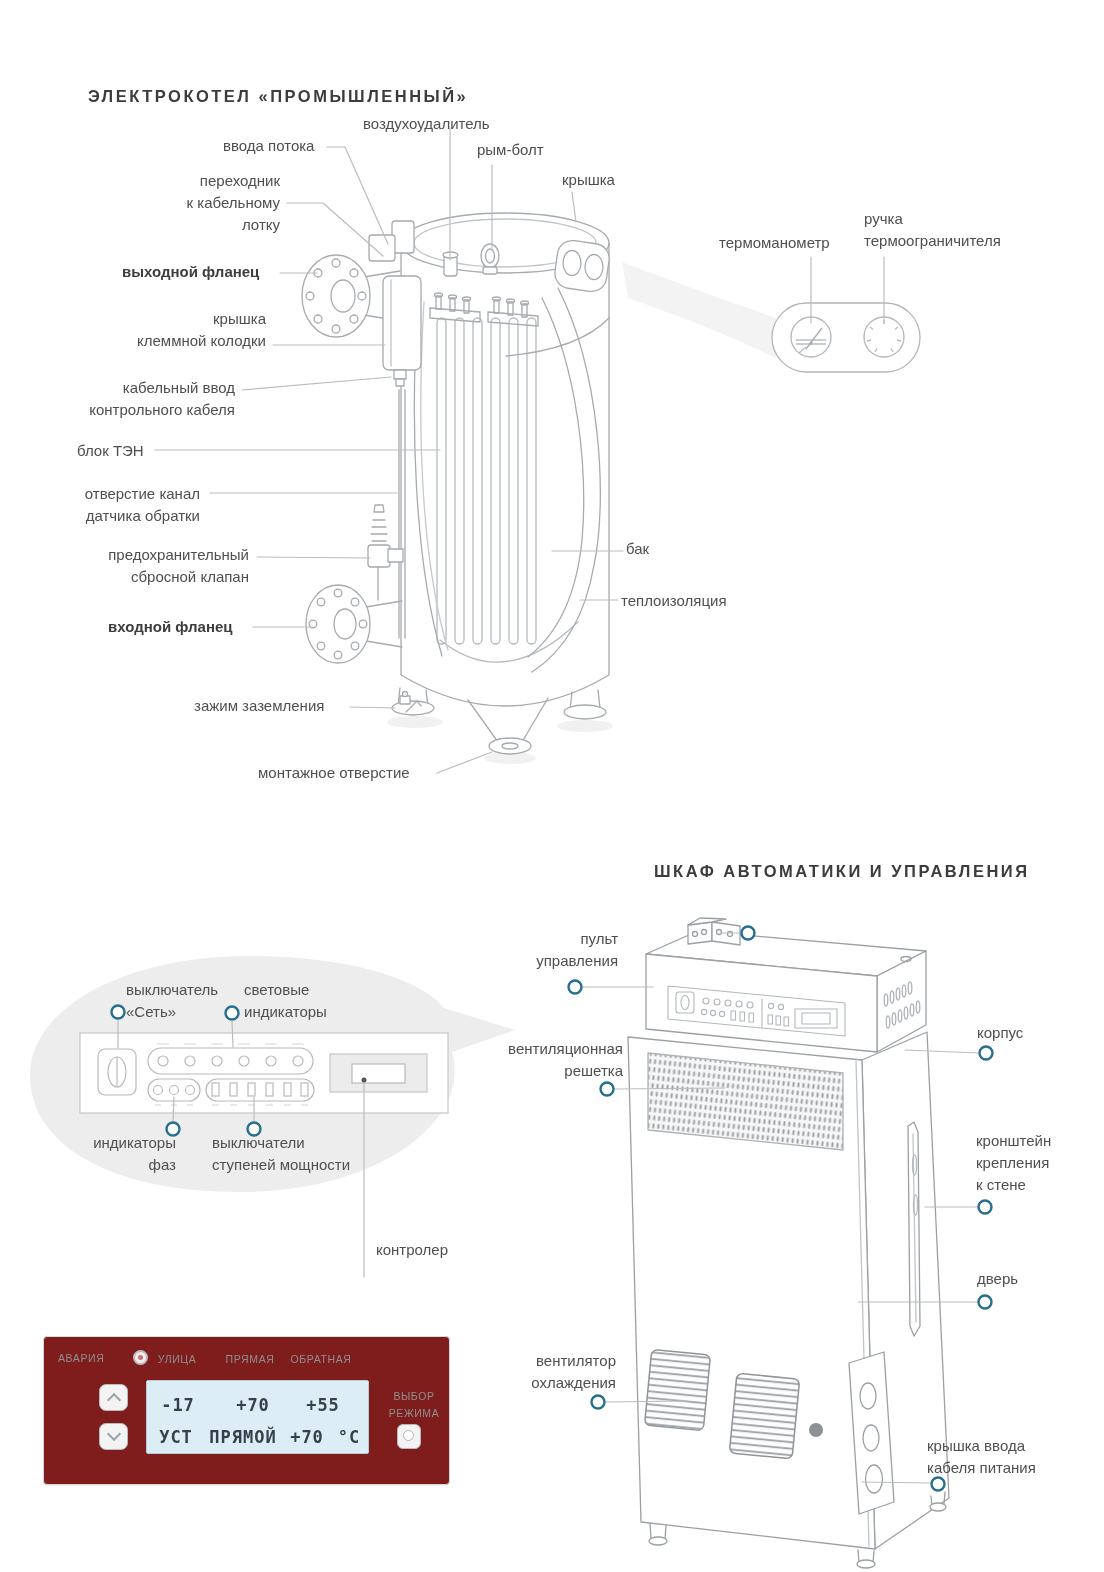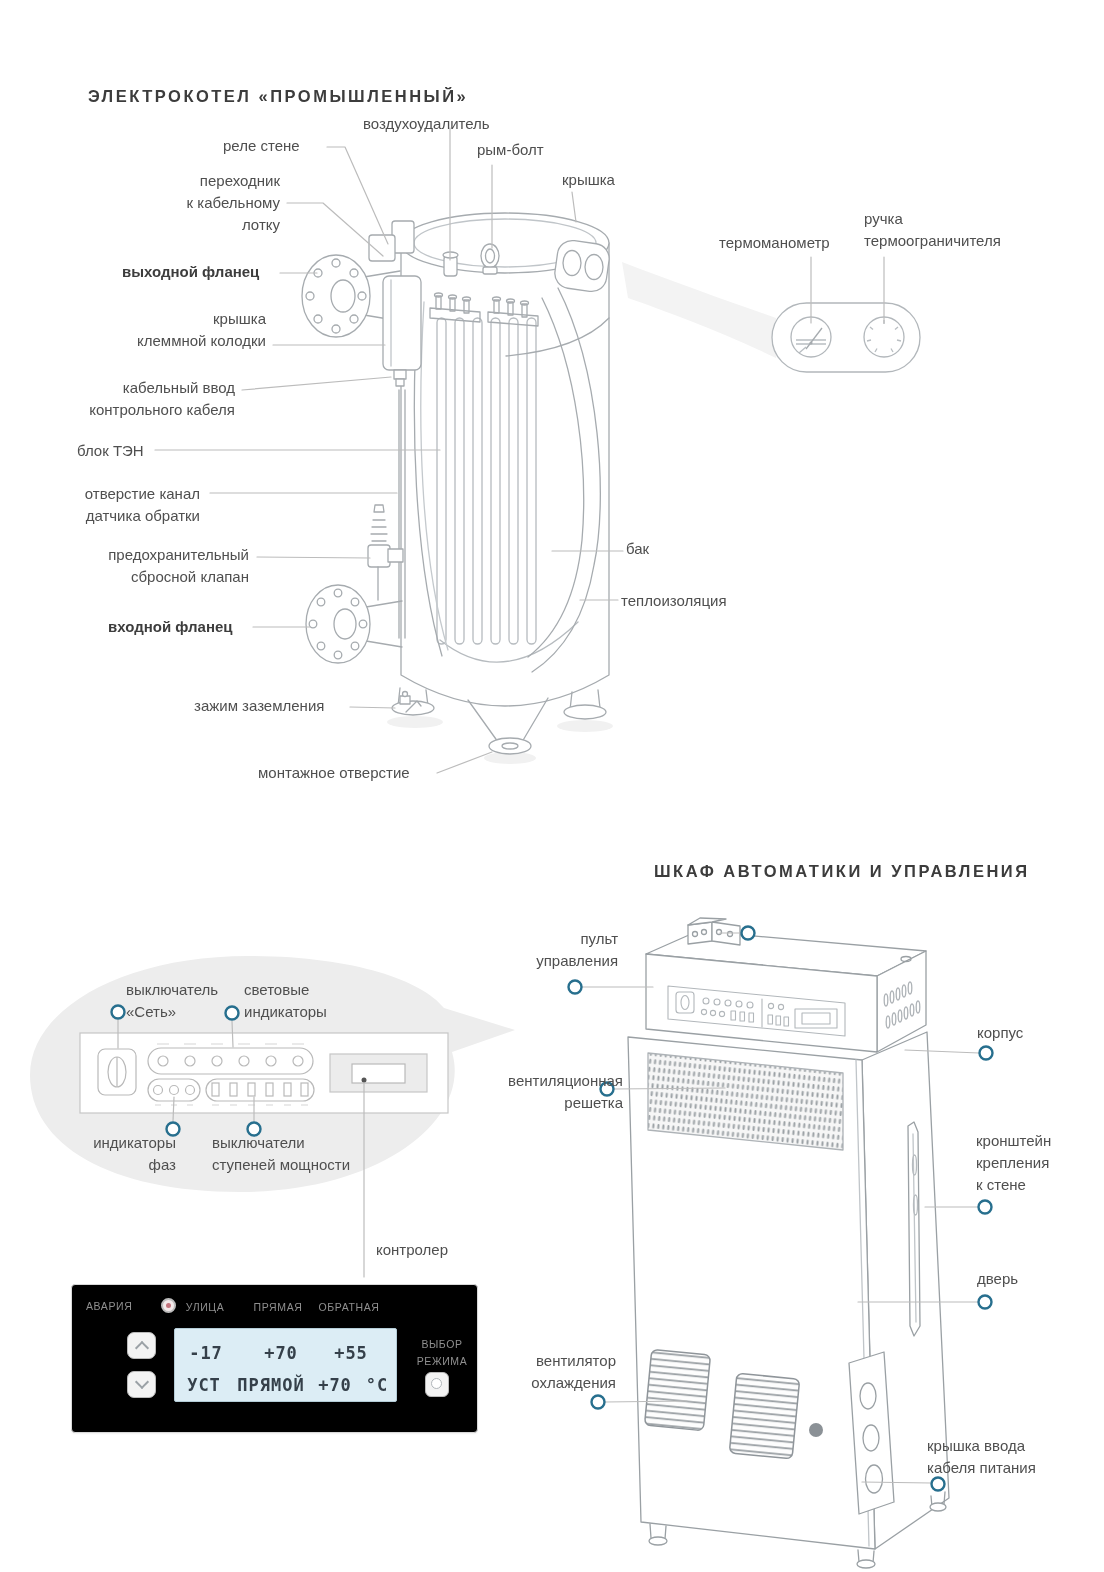--- a/index.html
+++ b/index.html
@@ -4,22 +4,22 @@
 <style>
   html,body{margin:0;padding:0;background:#fff;}
   .canvas{position:relative;width:1104px;height:1572px;background:#ffffff;overflow:hidden;
           font-family:"Liberation Sans",sans-serif;}
   svg{position:absolute;left:0;top:0;}
   .lbl{position:absolute;color:#4f4f4f;font-size:15px;line-height:22px;white-space:pre-line;}
   .lbl.b{font-weight:bold;color:#3d3d3d;}
   .lbl.r{text-align:right;}
   .title{position:absolute;font-size:16.5px;font-weight:bold;letter-spacing:2.5px;color:#3c3c3c;white-space:nowrap;margin-top:42px;}
   
-  .controller{position:absolute;left:43px;top:1284px;width:405px;height:147px;background:#000000;
-              border:1px solid #d8d8d8;border-radius:4px;box-shadow:0 1px 2px rgba(0,0,0,.06);margin-left:28px;}
+  .controller{position:absolute;left:43px;top:1336px;width:405px;height:147px;background:#7f1d1d;
+              border:1px solid #d8d8d8;border-radius:4px;box-shadow:0 1px 2px rgba(0,0,0,.06);}
   .c-small{position:absolute;font-size:10.5px;color:#8f8f8f;letter-spacing:.6px;}
   .hdr{position:absolute;top:16px;transform:translateX(-50%);font-size:10.5px;color:#8f8f8f;letter-spacing:.6px;}
   .led{position:absolute;left:89px;top:13px;width:15px;height:15px;border-radius:50%;
        border:2px solid #bcbcbc;background:#f3e9ea;box-sizing:border-box;}
   .led i{position:absolute;left:3px;top:3px;width:5px;height:5px;border-radius:50%;background:#c2737c;}
   .cbtn{position:absolute;width:29px;height:27px;border:1.5px solid #b9b9b9;border-radius:7px;
         background:#f3f3f3;box-sizing:border-box;}
   .chev{position:absolute;left:9px;top:10px;width:8px;height:8px;border-left:2px solid #9ba1a6;
         border-top:2px solid #9ba1a6;transform:rotate(45deg);}
   .btn-down .chev{transform:rotate(225deg);top:5px;}
@@ -363,21 +363,21 @@
     <circle cx="118" cy="1012" r="6.5"></circle>
     <circle cx="232" cy="1013" r="6.5"></circle>
     <circle cx="173" cy="1129" r="6.5"></circle>
     <circle cx="254" cy="1129" r="6.5"></circle>
   </g>
 </svg>
 
 <div class="title" style="left:88px;top:45px;">ЭЛЕКТРОКОТЕЛ «ПРОМЫШЛЕННЫЙ»</div>
 
 <div class="lbl" style="left:363px;top:113px;">воздухоудалитель</div>
-<div class="lbl" style="left:223px;top:135px;">реле стене</div>
+<div class="lbl" style="left:223px;top:135px;">ввода потока</div>
 <div class="lbl r" style="left:158px;top:170px;width:122px;">переходник
 к кабельному
 лотку</div>
 <div class="lbl b" style="left:122px;top:261px;">выходной фланец</div>
 <div class="lbl r" style="left:118px;top:308px;width:148px;">крышка
 клеммной колодки</div>
 <div class="lbl r" style="left:68px;top:377px;width:167px;">кабельный ввод
 контрольного кабеля</div>
 <div class="lbl" style="left:77px;top:440px;">блок ТЭН</div>
 <div class="lbl r" style="left:64px;top:483px;width:136px;">отверстие канал
@@ -392,21 +392,21 @@
 <div class="lbl" style="left:719px;top:232px;">термоманометр</div>
 <div class="lbl" style="left:864px;top:208px;">ручка
 термоограничителя</div>
 <div class="lbl" style="left:626px;top:538px;">бак</div>
 <div class="lbl" style="left:621px;top:590px;">теплоизоляция</div>
 
 <div class="title" style="left:654px;top:820px;">ШКАФ АВТОМАТИКИ И УПРАВЛЕНИЯ</div>
 
 <div class="lbl r" style="left:528px;top:928px;width:90px;">пульт
 управления</div>
-<div class="lbl r" style="left:497px;top:1038px;width:126px;margin-top:32px;">вентиляционная
+<div class="lbl r" style="left:497px;top:1038px;width:126px;">вентиляционная
 решетка</div>
 <div class="lbl" style="left:977px;top:1022px;">корпус</div>
 <div class="lbl" style="left:976px;top:1130px;">кронштейн
 крепления
 к стене</div>
 <div class="lbl" style="left:977px;top:1268px;">дверь</div>
 <div class="lbl r" style="left:519px;top:1350px;width:97px;">вентилятор
 охлаждения</div>
 <div class="lbl" style="left:927px;top:1435px;">крышка ввода
 кабеля питания</div>

